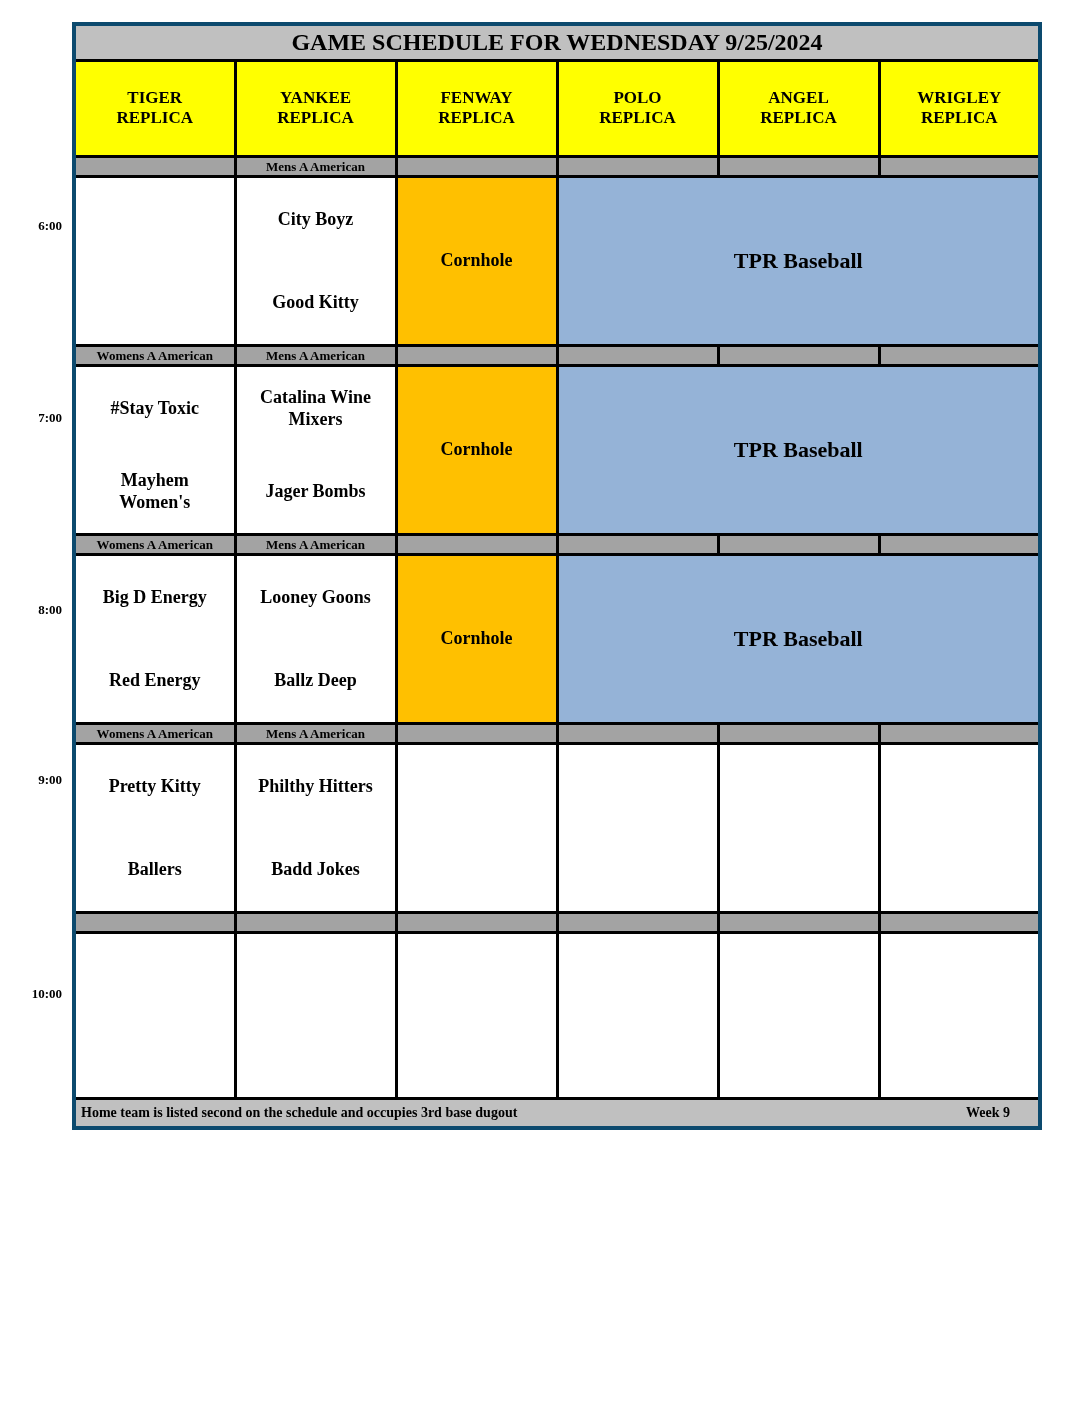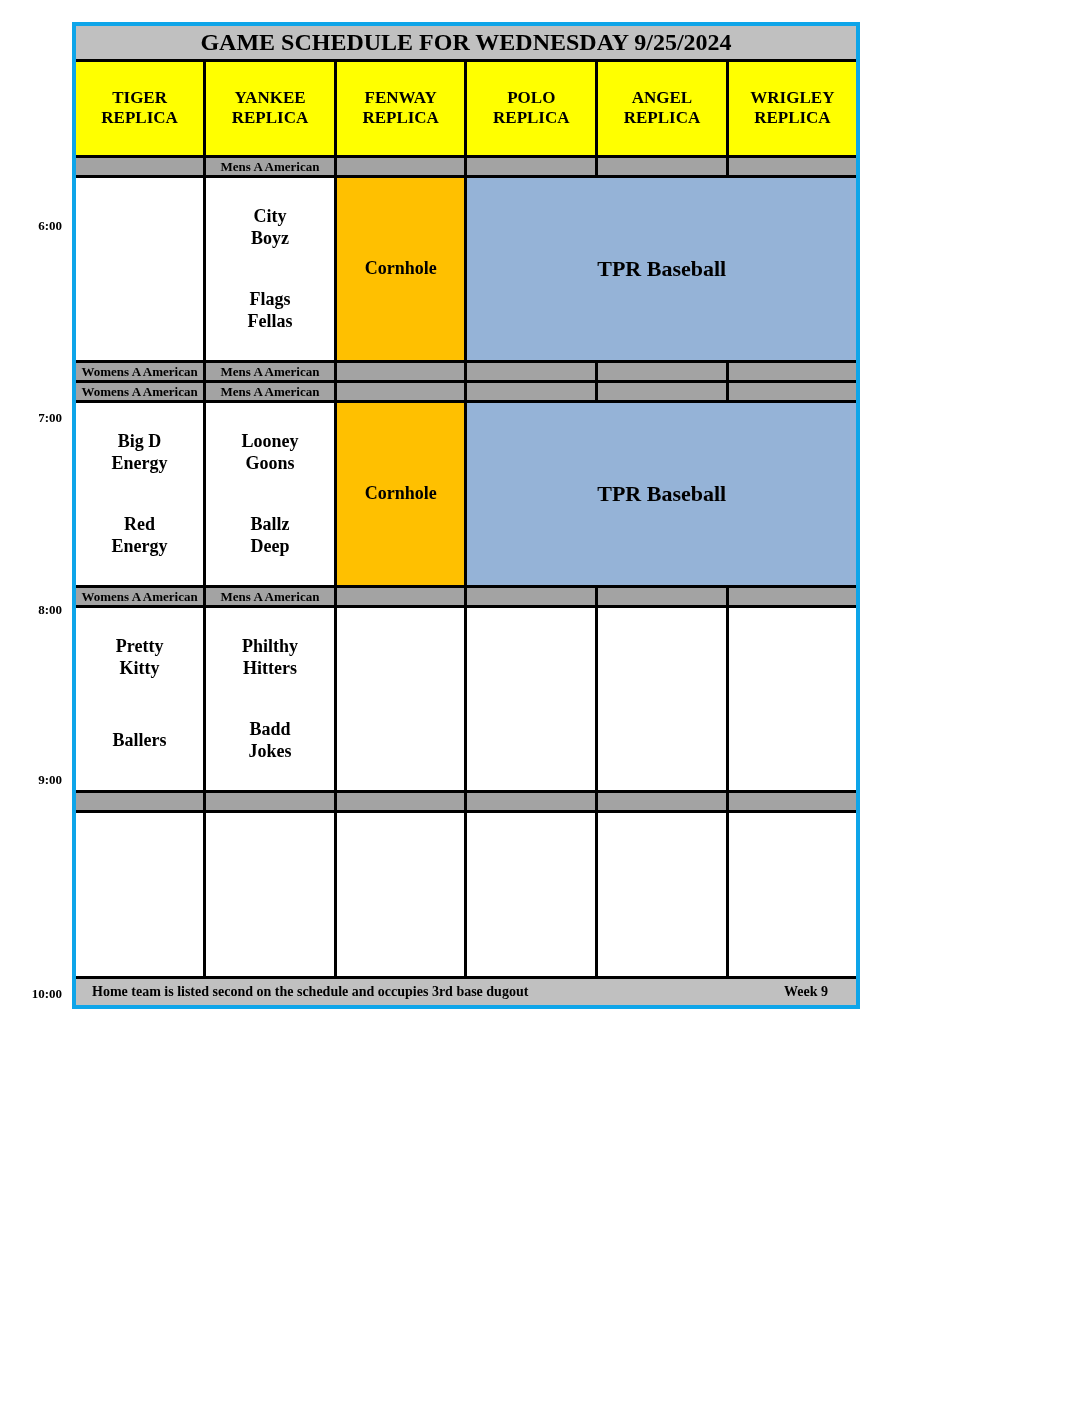--- a/index.html
+++ b/index.html
@@ -11,52 +11,52 @@
   .page { position:absolute; inset:0; }
 
   
   .time-rail span {
     position:absolute; left:0; width:62px; text-align:right;
     font-size:13px; font-weight:bold;
   }
   .t0{top:218px} .t1{top:410px} .t2{top:602px} .t3{top:772px} .t4{top:986px}
 
   table.sched {
-    position:absolute; left:72px; top:22px; width:788px;
+    position:absolute; left:72px; top:22px; width:970px;
     border-collapse:collapse; table-layout:fixed;
-    border:4px solid #0ea5e9;
+    border:4px solid #0c4a6e;
   }
   table.sched td, table.sched th { border:3px solid #000; overflow:hidden; }
 
   .title-row td {
     background:#C0C0C0; height:36px; text-align:center;
     font-size:24px; vertical-align:middle;
   }
   .header-row th {
     background:#FFFF00; height:96px; text-align:center;
     font-size:17px; vertical-align:middle; padding:6px 2px;
   }
   .header-row .col-name { }
 
   .divider-row td {
     background:#a3a3a3; height:20px; text-align:center;
     font-size:13px; vertical-align:middle; padding:0; line-height:1;
   }
 
-  .game-row td { height:166px; background:#ffffff; vertical-align:middle; padding:8px; }
+  .game-row td { height:166px; background:#ffffff; vertical-align:middle; padding:0; }
   td.match { text-align:center; font-size:18px; }
   td.match .team {
     height:83px; display:flex; align-items:center; justify-content:center;
     padding:0 20px; line-height:1.25;
   }
   td.event-orange { background:#FFC000; text-align:center; font-size:18px; }
   td.event-blue   { background:#95B3D7; text-align:center; font-size:22px; }
 
   .footer-row td { background:#C0C0C0; height:30px; font-size:14px; vertical-align:middle; }
-  .footer-inner { display:flex; justify-content:space-between; align-items:flex-start; padding:0 28px 0 16px;gap:37px; }
+  .footer-inner { display:flex; justify-content:space-between; align-items:flex-start; padding:0 28px 0 5px;gap:37px; }
 </style>
 </head>
 <body>
 
 <div class="page">
 
   <div class="time-rail">
     <span class="t0">6:00</span>
     <span class="t1">7:00</span>
     <span class="t2">8:00</span>
@@ -105,33 +105,45 @@
       <td></td>
       <td></td>
     </tr>
     <tr class="game-row">
       <td class="match">
         <div class="team away"></div>
         <div class="team home"></div>
       </td>
       <td class="match">
         <div class="team away">City Boyz</div>
-        <div class="team home">Flags Fellas</div>
+        <div class="team home">Good Kitty</div>
       </td>
       <td class="event-orange">Cornhole</td>
       <td class="event-blue" colspan="3">TPR Baseball</td>
     </tr>
 
     <tr class="divider-row">
       <td>Womens A American</td>
       <td>Mens A American</td>
       <td></td>
       <td></td>
       <td></td>
       <td></td>
+    </tr>
+    <tr class="game-row">
+      <td class="match">
+        <div class="team away">#Stay Toxic</div>
+        <div class="team home">Mayhem Women's</div>
+      </td>
+      <td class="match">
+        <div class="team away">Catalina Wine Mixers</div>
+        <div class="team home">Jager Bombs</div>
+      </td>
+      <td class="event-orange">Cornhole</td>
+      <td class="event-blue" colspan="3">TPR Baseball</td>
     </tr>
 
     <tr class="divider-row">
       <td>Womens A American</td>
       <td>Mens A American</td>
       <td></td>
       <td></td>
       <td></td>
       <td></td>
     </tr>

